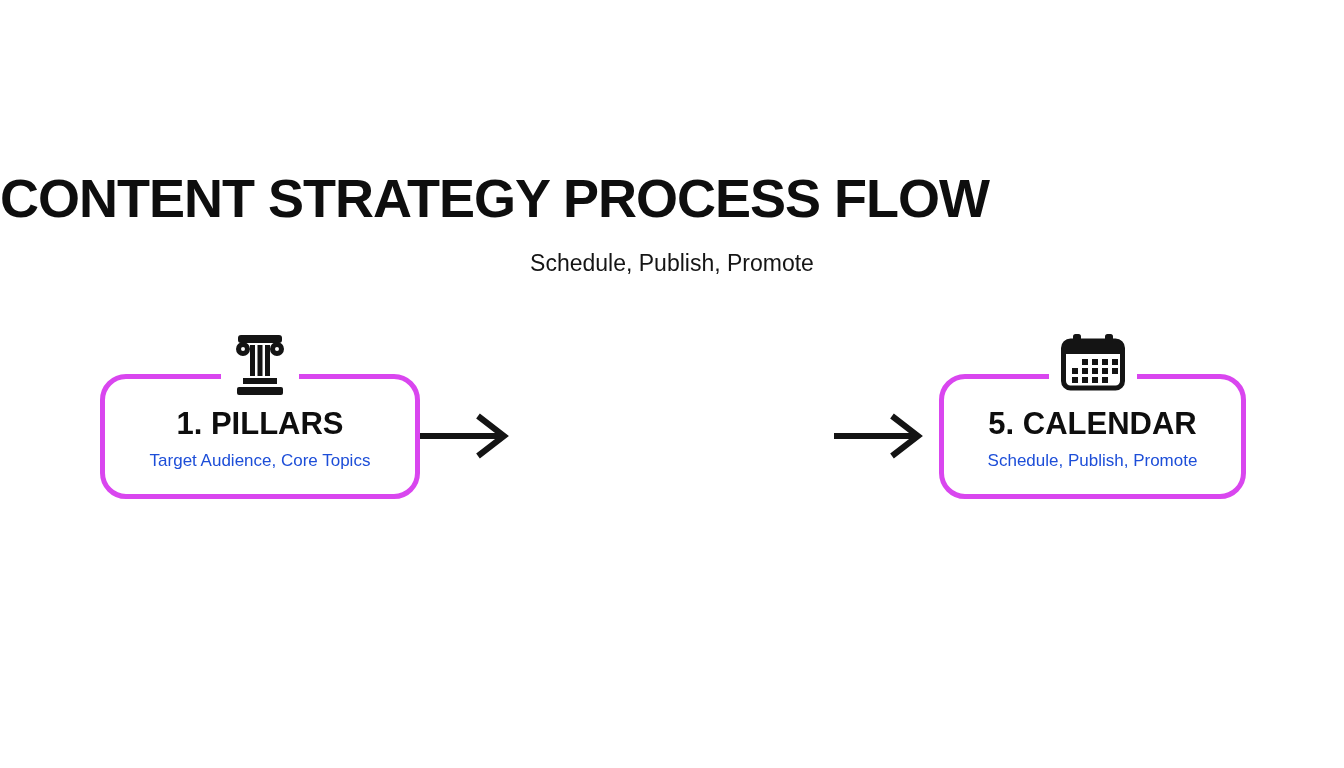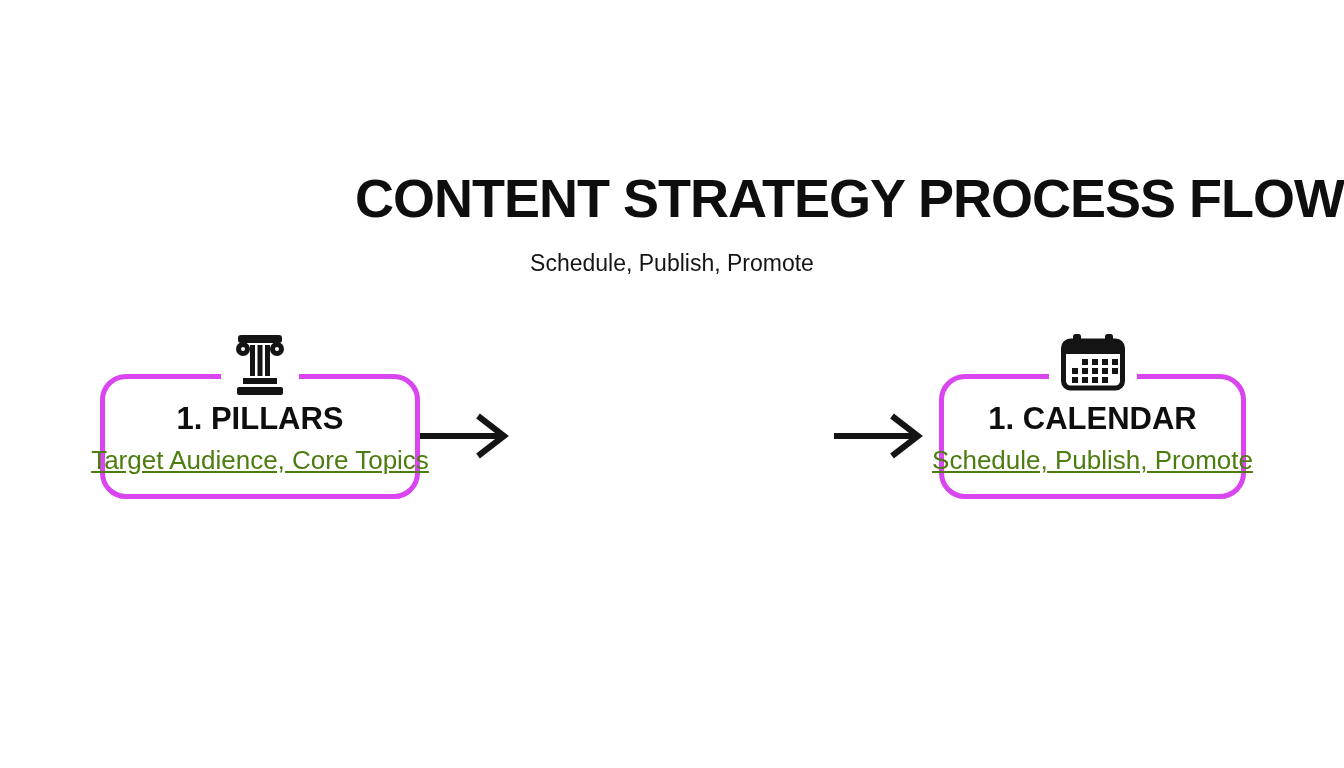--- a/index.html
+++ b/index.html
@@ -7,21 +7,21 @@
     position:relative;
     width:1344px; height:768px;
     background:#ffffff;
     font-family:"Liberation Sans", sans-serif;
     color:#111111;
     overflow:hidden;
   }
 
   .title {
     position:absolute; left:0; top:170px; width:100%;
-    text-align:right;
+    text-align:left;
     font-size:54px; font-weight:bold; letter-spacing:-1px;
     color:#0e0e0e; line-height:1.05;
     white-space:nowrap;
   }
   .subtitle {
     position:absolute; left:0; top:250px; width:100%;
     text-align:center;
     font-size:23px; color:#151515;
   }
 
@@ -33,21 +33,21 @@
     background:#ffffff;
     display:flex; flex-direction:column;
     align-items:center; justify-content:center;
     padding-top:5px;
   }
   #step-pillars  { left:100px; width:320px; }
   #step-ideate   { left:519px; width:315px; }
   #step-calendar { left:939px; width:307px; }
 
   .step-title { font-size:31px; font-weight:bold; color:#0e0e0e; line-height:1.1; white-space:nowrap; }
-  .step-sub   { margin-top:9px; font-size:26px; color:#4d7c0f; white-space:nowrap;text-decoration:underline; }
+  .step-sub   { margin-top:9px; font-size:17px; color:#1d4ed8; white-space:nowrap; }
 
   .icon-wrap {
     position:absolute; left:50%; transform:translateX(-50%);
     background:#ffffff;
     display:flex; justify-content:center; align-items:flex-end;
   }
   #step-pillars  .icon-wrap { top:-49px; width:78px;  height:65px; }
   #step-ideate   .icon-wrap { top:-58px; width:100px; height:74px; }
   #step-calendar .icon-wrap { top:-46px; width:88px;  height:59px; }
 
@@ -110,17 +110,17 @@
             <rect x="31" y="34" width="6" height="6"></rect>
             <rect x="41" y="34" width="6" height="6"></rect>
             <rect x="51" y="34" width="6" height="6"></rect>
           <rect x="11" y="43" width="6" height="6"></rect>
             <rect x="21" y="43" width="6" height="6"></rect>
             <rect x="31" y="43" width="6" height="6"></rect>
             <rect x="41" y="43" width="6" height="6"></rect>
         </g>
       </svg>
     </div>
-    <div class="step-title">1. CALENDAR</div>
+    <div class="step-title">5. CALENDAR</div>
     <div class="step-sub">Schedule, Publish, Promote</div>
   </div>
 
 </div>
 
 </body></html>

